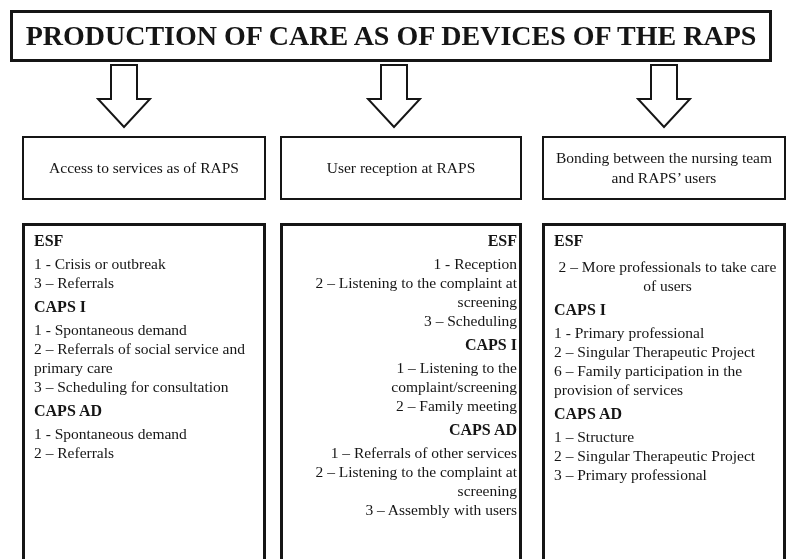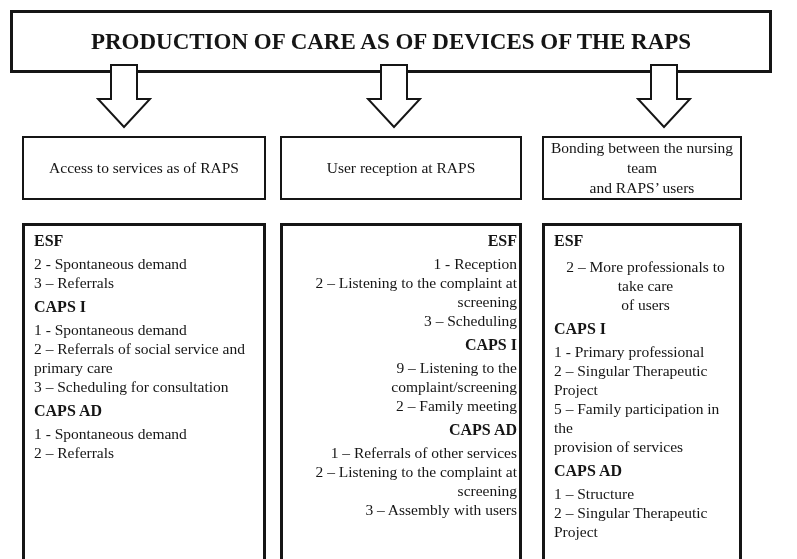--- a/index.html
+++ b/index.html
@@ -8,26 +8,26 @@
     width: 797px;
     height: 559px;
     background: #ffffff;
     color: #151515;
     font-family: "Liberation Serif", "DejaVu Serif", serif;
     overflow: hidden;
   }
   .title-box {
     position: absolute;
     left: 10px; top: 10px;
-    width: 762px; height: 63px;
+    width: 762px; height: 52px;
     border: 3px solid #151515;
     box-sizing: border-box;
     display: flex; align-items: center; justify-content: center;
     font-weight: bold;
-    font-size: 23px;
+    font-size: 28px;
     letter-spacing: 0px;
     text-align: center;
   }
   .arrow { position: absolute; top: 64px; width: 56px; height: 66px; }
   .arrow.a1 { left: 96px; }
   .arrow.a2 { left: 366px; }
   .arrow.a3 { left: 636px; }
   .hdr {
     position: absolute; top: 136px; height: 64px;
     border: 2px solid #151515;
@@ -42,21 +42,21 @@
   .box {
     position: absolute; top: 207px; height: 342px;
     border: 3px solid #151515;
     box-sizing: border-box;
     padding: 5px 2px 0 9px;
     font-size: 15.5px;
     margin-top: 16px;
   }
   .c1 { left: 22px;  width: 244px; }
   .c2 { left: 280px; width: 242px; text-align: right; }
-  .c3 { left: 542px; width: 200px; }
+  .c3 { left: 542px; width: 244px; }
   .box h3 {
     margin: 5px 0 3px 0;
     font-size: 16px;
     line-height: 20px;
     font-weight: bold;
   }
   .box h3.first { margin-top: 0; }
   .box p {
     margin: 0;
     line-height: 19px;
@@ -89,56 +89,57 @@
   <div class="hdr c2">
     <span>User reception at RAPS</span>
   </div>
   <div class="hdr c3">
     <span>Bonding between the nursing team
 and RAPS’ users</span>
   </div>
 
   <div class="box c1">
     <h3 class="first">ESF</h3>
-    <p>2 - Spontaneous demand</p>
+    <p>1 - Crisis or outbreak</p>
     <p>3 – Referrals</p>
     <h3>CAPS I</h3>
     <p>1 - Spontaneous demand</p>
     <p>2 – Referrals of social service and
 primary care</p>
     <p>3 – Scheduling for consultation</p>
     <h3>CAPS AD</h3>
     <p>1 - Spontaneous demand</p>
     <p>2 – Referrals</p>
   </div>
 
   <div class="box c2">
     <h3 class="first">ESF</h3>
     <p>1 - Reception</p>
     <p>2 – Listening to the complaint at
 screening</p>
     <p>3 – Scheduling</p>
     <h3>CAPS I</h3>
-    <p>9 – Listening to the
+    <p>1 – Listening to the
 complaint/screening</p>
     <p>2 – Family meeting</p>
     <h3>CAPS AD</h3>
     <p>1 – Referrals of other services</p>
     <p>2 – Listening to the complaint at
 screening</p>
     <p>3 – Assembly with users</p>
   </div>
 
   <div class="box c3">
     <h3 class="first">ESF</h3>
     <p class="gap-above">2 – More professionals to take care
 of users</p>
     <h3>CAPS I</h3>
     <p>1 - Primary professional</p>
     <p>2 – Singular Therapeutic Project</p>
-    <p>5 – Family participation in the
+    <p>6 – Family participation in the
 provision of services</p>
     <h3>CAPS AD</h3>
     <p>1 – Structure</p>
     <p>2 – Singular Therapeutic Project</p>
+    <p>3 – Primary professional</p>
   </div>
 
 </div>
 
 </body></html>

